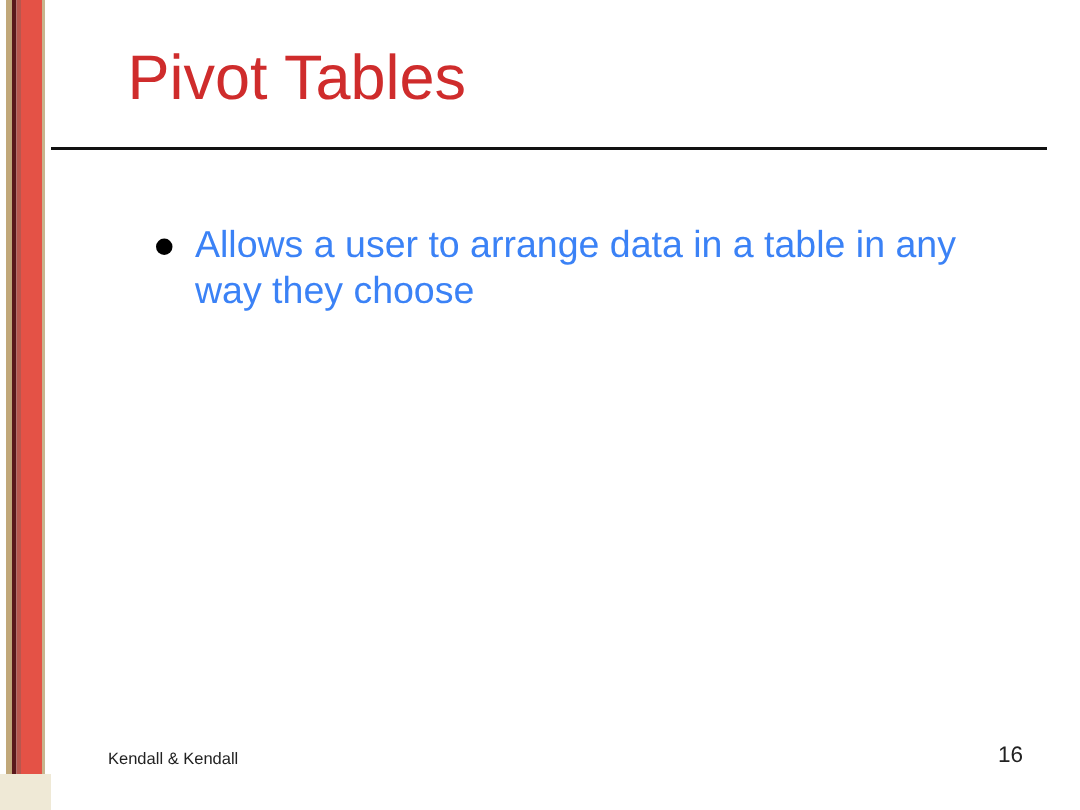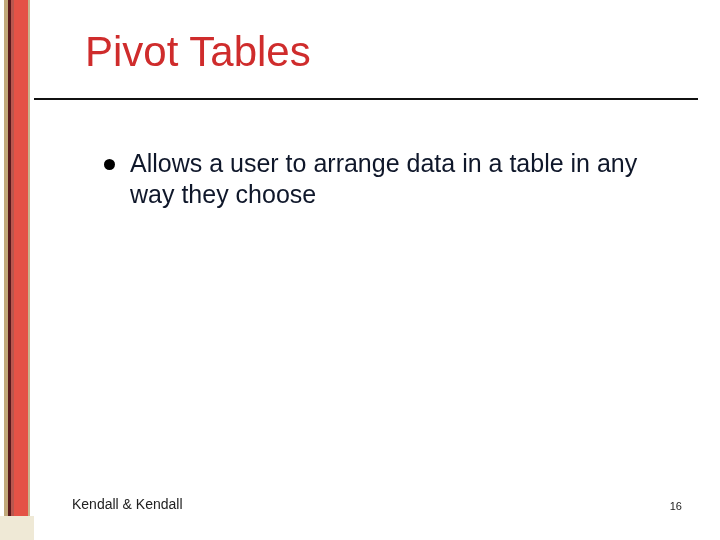--- a/index.html
+++ b/index.html
@@ -78,35 +78,35 @@
       left: 0;
       top: 11px;
       width: 11px;
       height: 11px;
       border-radius: 50%;
       background: #000;
     }
     .bullet-text {
       font-size: 25px;
       line-height: 1.25;
-      color: #0f172a;
+      color: #3b82f6;
     }
 
     .footer-left {
       position: absolute;
       left: 72px;
       bottom: 28px;
-      font-size: 14px;
+      font-size: 11px;
       color: #222;
     }
     .footer-right {
       position: absolute;
       right: 38px;
       bottom: 28px;
-      font-size: 11px;
+      font-size: 15px;
       color: #222;
     }
   </style>
 </head>
 <body>
 
 <div class="slide">
 
   <div class="left-stripe">
     <div class="bar bar1"></div>

